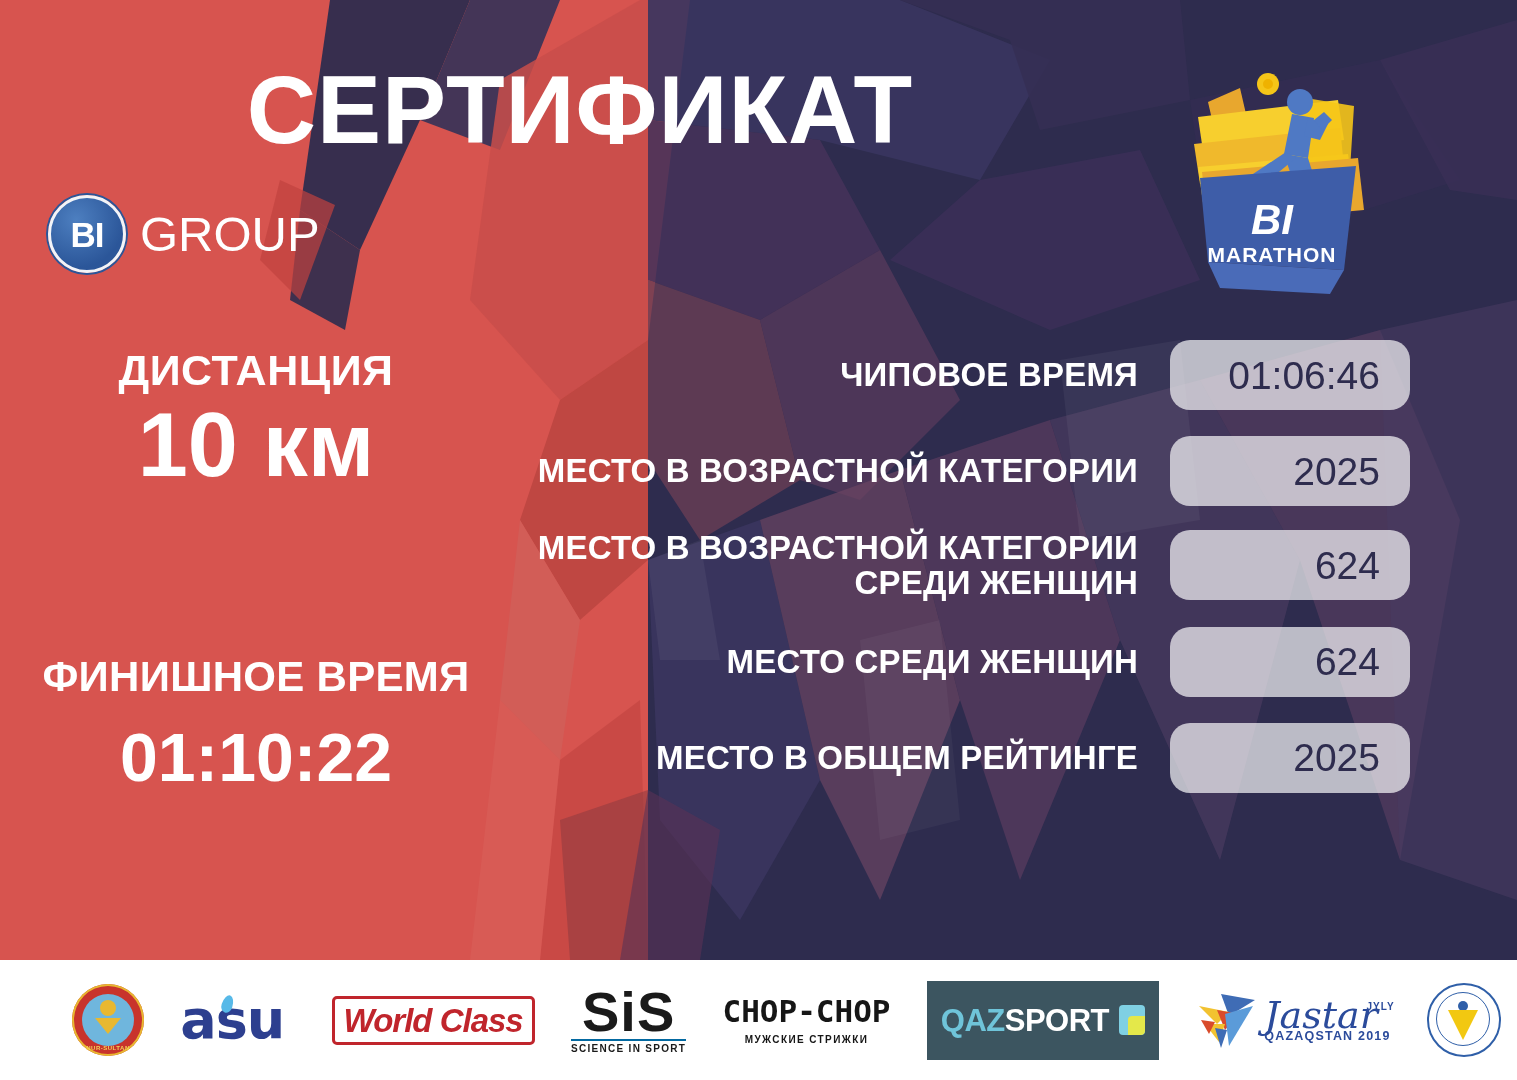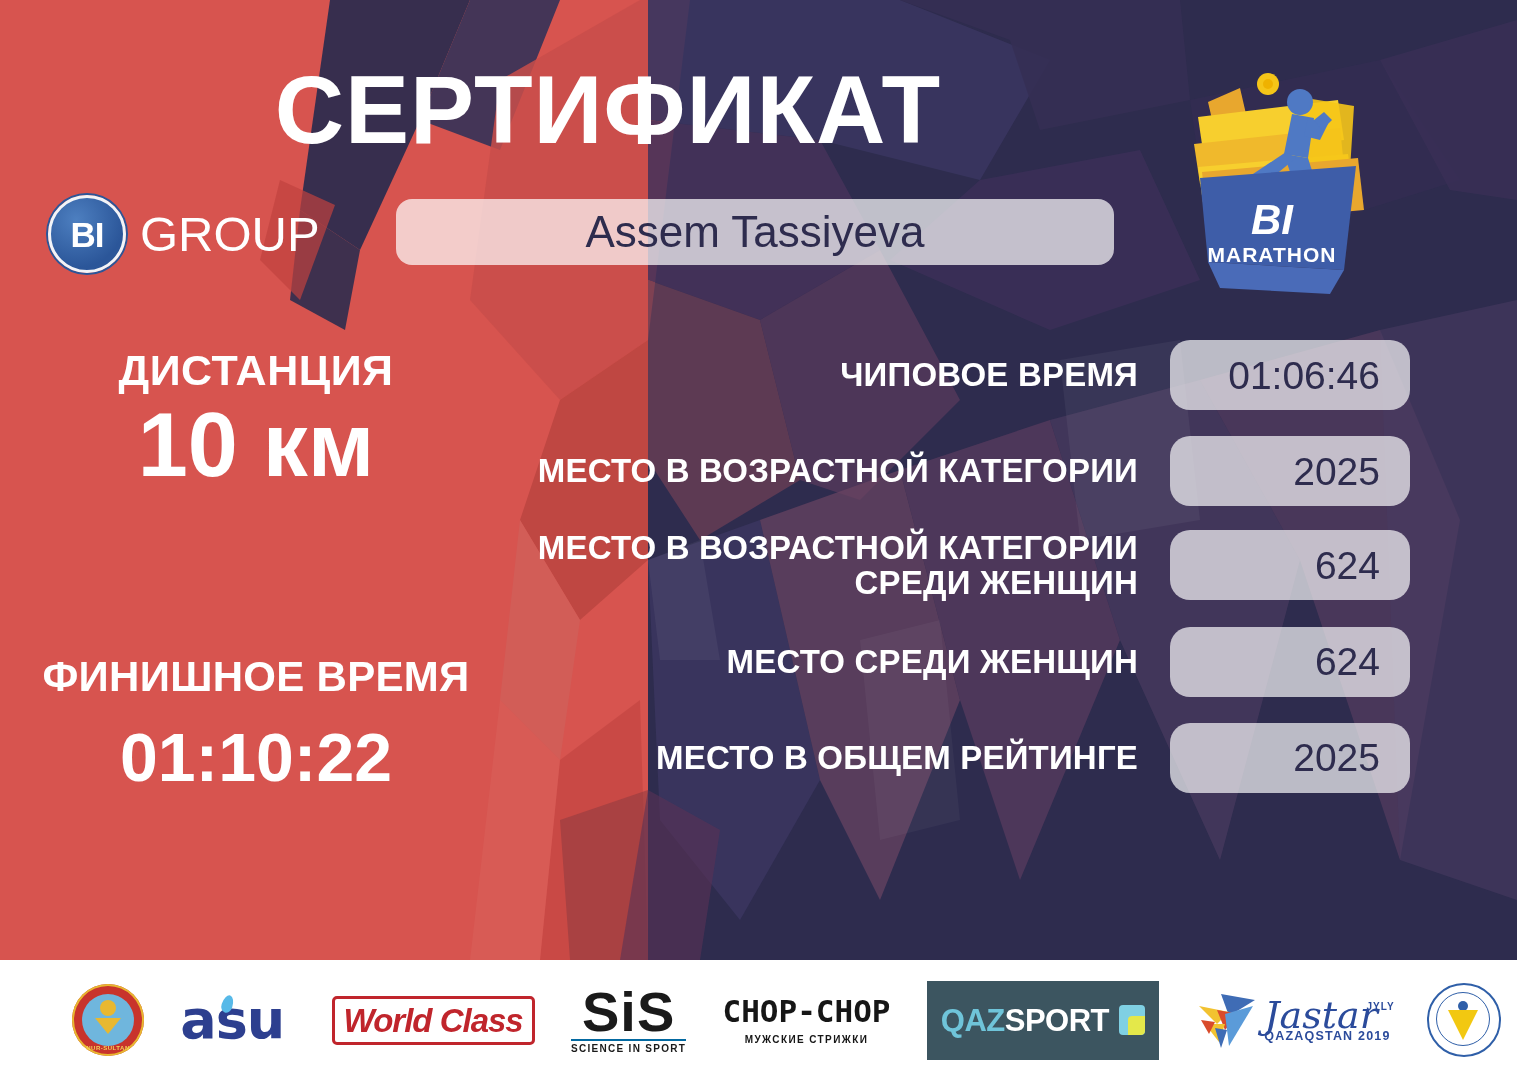--- a/index.html
+++ b/index.html
@@ -109,21 +109,21 @@
     border-radius:50%;background:#2f5fa8;}
   .min-v{position:absolute;left:50%;top:17px;margin-left:-15px;width:0;height:0;
     border-left:15px solid transparent;border-right:15px solid transparent;
     border-top:30px solid #f2c811;}
 
   
   .title{
     position:absolute;left:0;top:62px;width:1160px;
     text-align:center;
     font-size:96px;font-weight:bold;color:#ffffff;
-    letter-spacing:1px;line-height:1;padding-left:28px;
+    letter-spacing:1px;line-height:1;
   }
 
   .bi-group{
     position:absolute;left:48px;top:195px;
     display:flex;align-items:center;gap:14px;
   }
   .bi-badge{
     width:72px;height:72px;border-radius:50%;
     background:radial-gradient(circle at 35% 30%,#4d7fc0,#2b5699 70%);
     border:3px solid #f2f4f8;
@@ -238,23 +238,20 @@
 
   <div class="title">СЕРТИФИКАТ</div>
 
   <div class="bi-group">
     <div class="bi-badge">
       <span>BI</span>
     </div>
     <div class="bi-word">GROUP</div>
   </div>
 
-  <div class="name-pill">
-    <span>Assem Tassiyeva</span>
-  </div>
 
   <svg class="bim" viewBox="0 0 215 250">
     <circle cx="100" cy="22" r="11" fill="#f5c518"></circle>
     <circle cx="100" cy="22" r="5" fill="#efb200"></circle>
     <polygon points="40,40 72,26 78,52 46,66" fill="#e8a72e"></polygon>
     <polygon points="30,55 170,38 176,78 36,96" fill="#f7cf2e"></polygon>
     <polygon points="26,82 172,66 176,104 32,122" fill="#f0b92c"></polygon>
     <polygon points="30,105 180,92 186,132 36,148" fill="#f7cf2e"></polygon>
     <polygon points="126,34 186,44 180,140 128,132" fill="#f5c518" opacity=".9"></polygon>
     <polygon points="34,110 190,96 196,148 40,162" fill="#e8a72e"></polygon>

